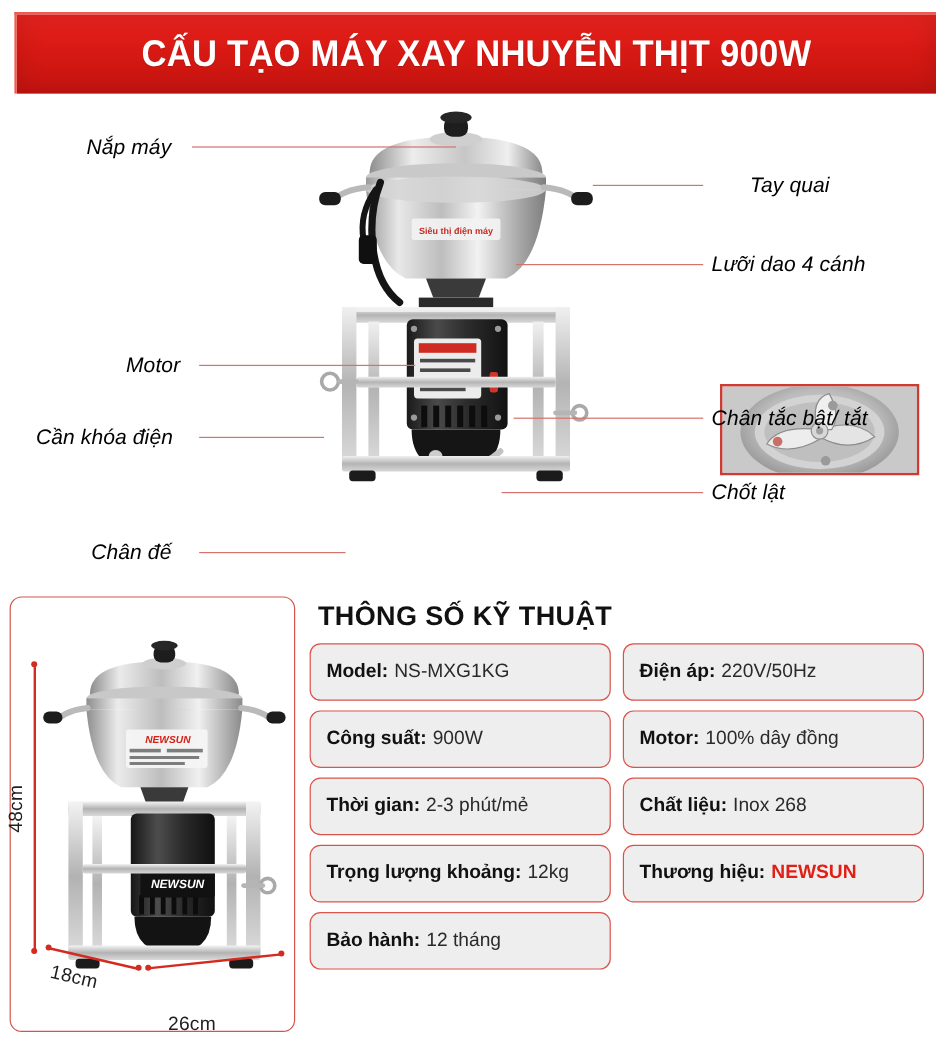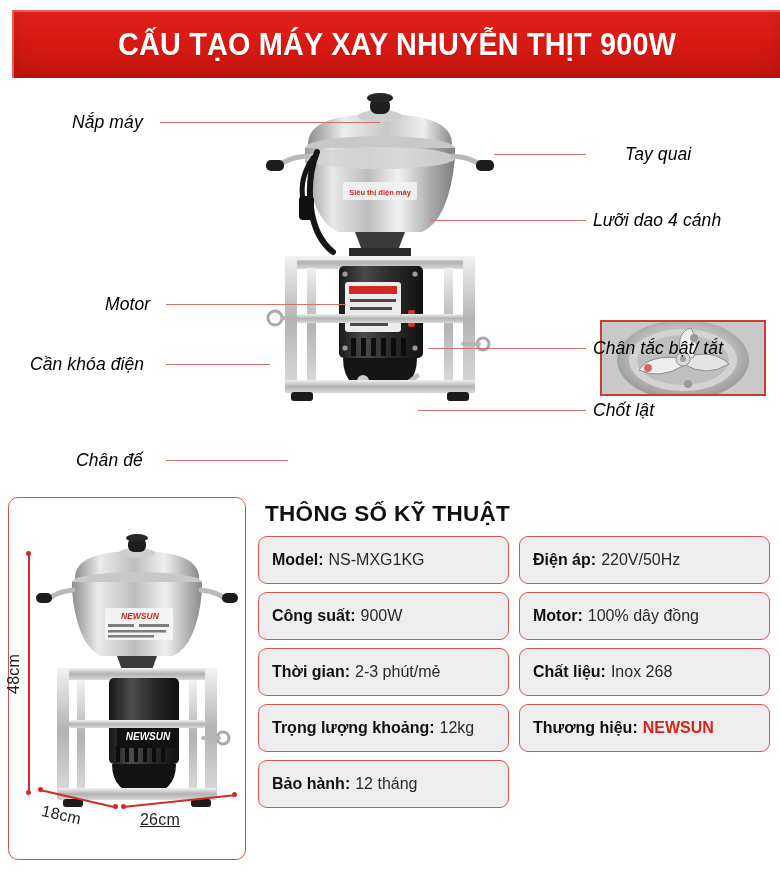--- a/index.html
+++ b/index.html
@@ -345,21 +345,21 @@
   <div class="dim-lbl" style="left:-6px; top:665px; transform:rotate(-90deg); transform-origin:center;">48cm</div>
 
   <div class="dim-arrow diag" style="left:40px; top:789px; width:76px; height:1.6px; transform:rotate(13deg); transform-origin:left center;"></div>
   <div class="arrowdot" style="left:38px; top:787px;"></div>
   <div class="arrowdot" style="left:113px; top:804px;"></div>
   <div class="dim-lbl" style="left:44px; top:802px; transform:rotate(13deg); transform-origin:left top;">18cm</div>
 
   <div class="dim-arrow diag" style="left:123px; top:806px; width:112px; height:1.6px; transform:rotate(-6deg); transform-origin:left center;"></div>
   <div class="arrowdot" style="left:121px; top:804px;"></div>
   <div class="arrowdot" style="left:232px; top:792px;"></div>
-  <div class="dim-lbl" style="left:140px; top:811px;text-decoration:underline;">26cm</div>
+  <div class="dim-lbl" style="left:140px; top:845px;">26cm</div>
 
   <div class="specs">
     <div class="specs-title">THÔNG SỐ KỸ THUẬT</div>
     <div class="spec-grid">
       <div class="spec-card">
         <span class="k">Model:</span>
         <span class="v">NS-MXG1KG</span>
       </div>
       <div class="spec-card">
         <span class="k">Điện áp:</span>

